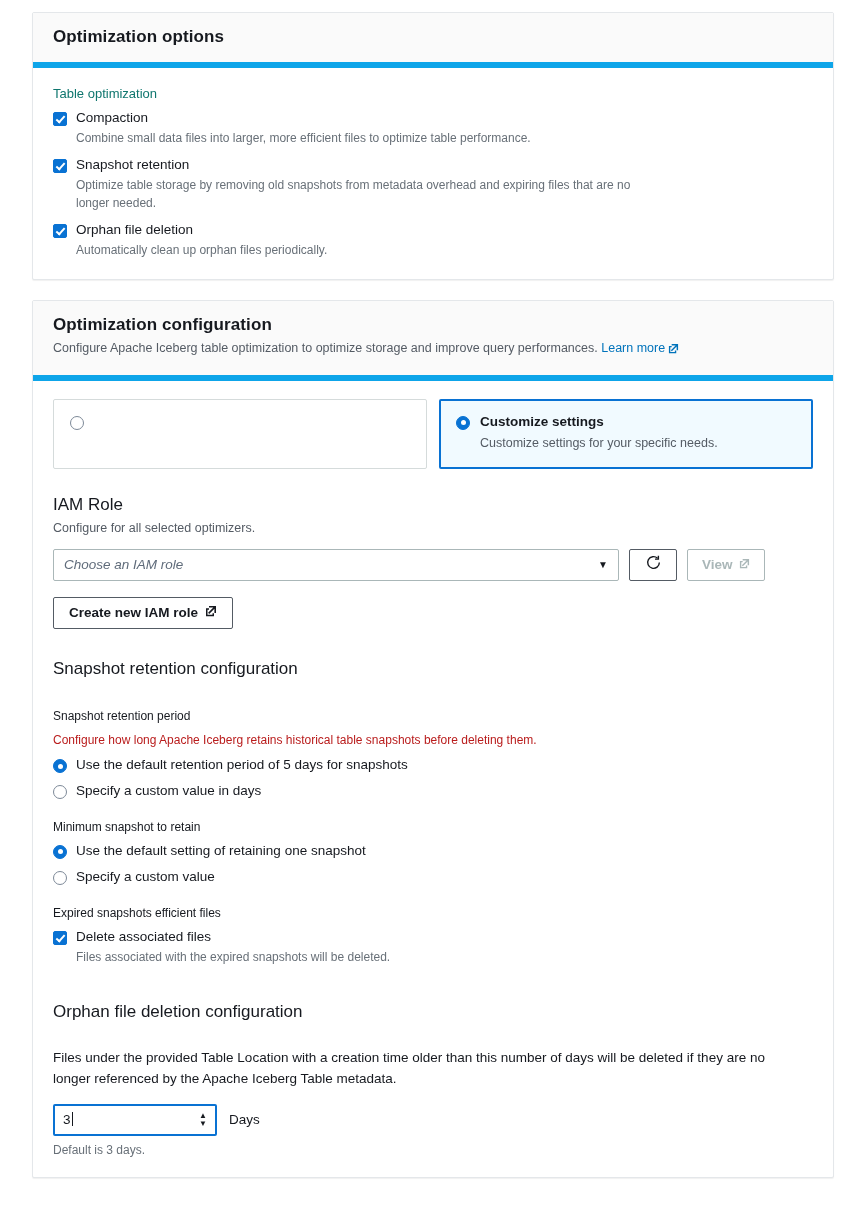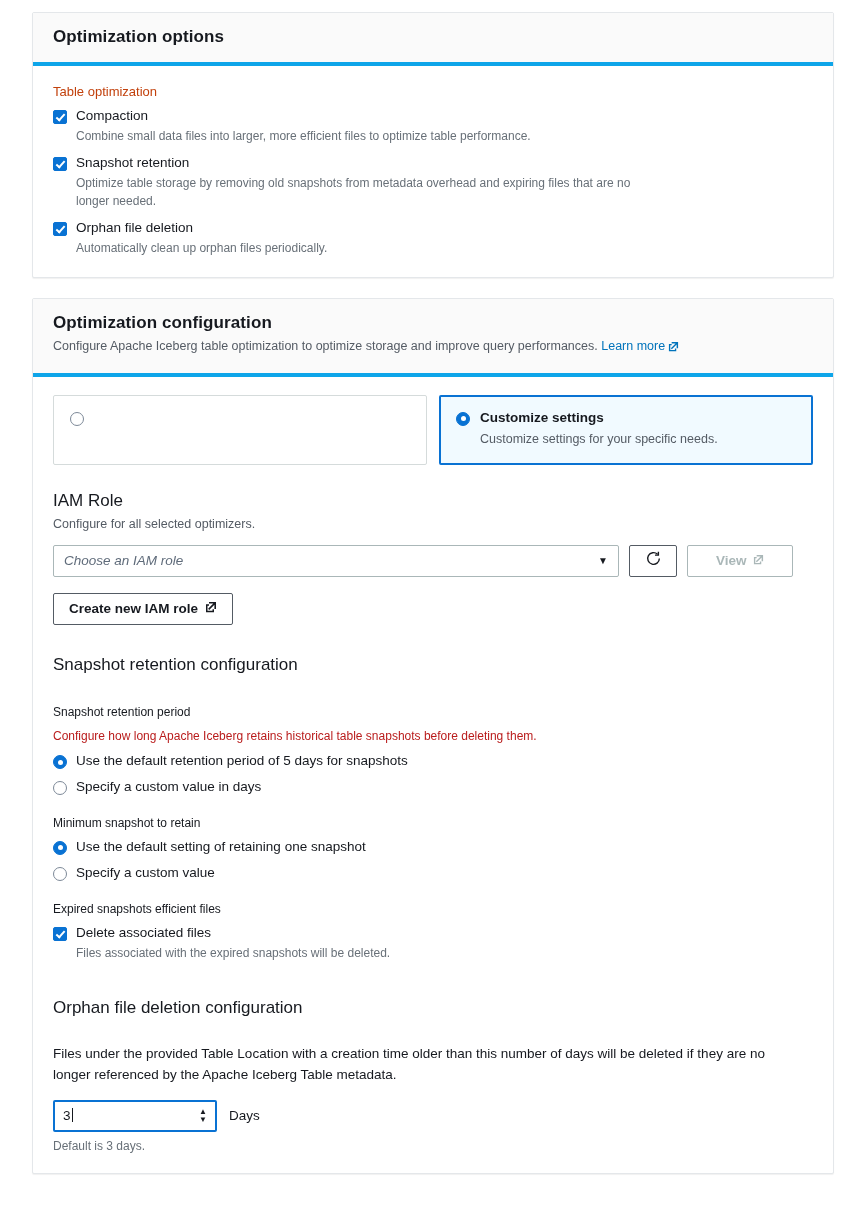--- a/index.html
+++ b/index.html
@@ -23,21 +23,21 @@
   
   .card {
     background: #ffffff;
     border: 1px solid #e4e7ea;
     border-radius: 2px;
     box-shadow: 0 1px 1px rgba(0,0,0,0.06);
     margin-bottom: 20px;
   }
   .card-header {
     padding: 14px 20px 15px 20px;
-    border-bottom: 4px solid #0ea5e9;
+    border-bottom: 6px solid #0ea5e9;
     background: #fafafa;
   }
   .card-header.plain { background: #fafafa; }
   .card-title {
     font-size: 17px;
     font-weight: bold;
     color: #16191f;
     letter-spacing: 0.1px;
   }
   .card-subtitle {
@@ -57,21 +57,21 @@
   }
   .ext-icon {
     display: inline-block;
     vertical-align: -2px;
     margin-left: 3px;
   }
 
   
   .field-label {
     font-size: 13px;
-    color: #c2410c;
+    color: #0f766e;
     margin-bottom: 9px;
   }
   .field-desc {
     font-size: 12px;
     color: #b91c1c;
     line-height: 1.45;
     margin-bottom: 8px;
   }
 
   
@@ -239,21 +239,21 @@
   .btn-disabled {
     height: 32px;
     border: 1px solid #aab7b8;
     border-radius: 2px;
     background: #ffffff;
     color: #aab7b8;
     display: flex;
     align-items: center;
     justify-content: center;
     gap: 6px;
-    padding: 0 28px;
+    padding: 0 14px;
     font-size: 13.5px;
     font-weight: bold;
     cursor: default;
   }
   .btn-normal {
     height: 32px;
     border: 1px solid #545b64;
     border-radius: 2px;
     background: #ffffff;
     color: #16191f;

